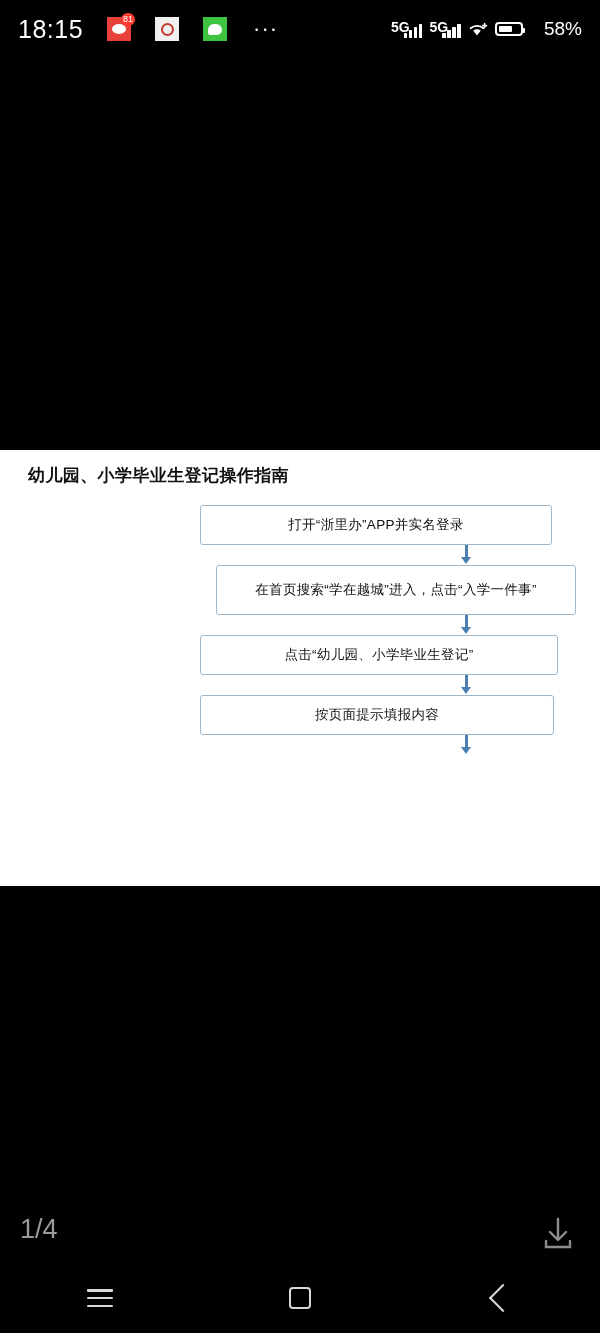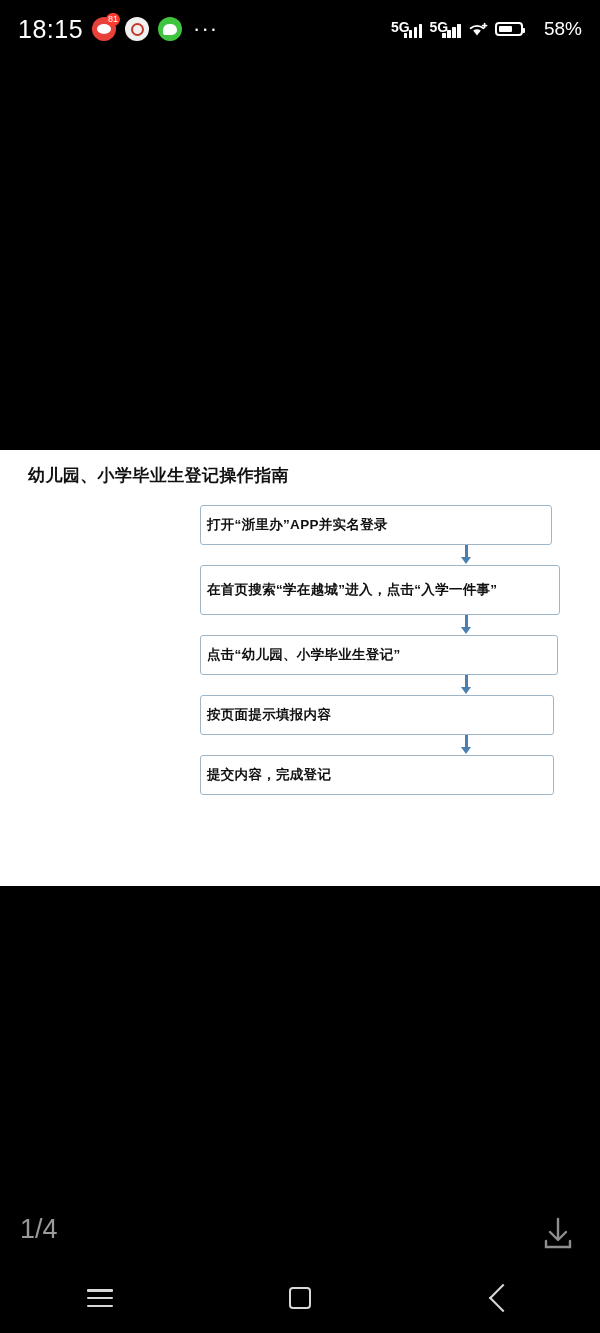--- a/index.html
+++ b/index.html
@@ -25,32 +25,32 @@
     display: flex;
     align-items: center;
     justify-content: space-between;
     padding: 0 18px;
     box-sizing: border-box;
     background: #000;
   }
   .sb-left {
     display: flex;
     align-items: center;
-    gap: 9px;
+    gap: 24px;
   }
   .sb-time {
     font-size: 25px;
     font-weight: 500;
     letter-spacing: 0.5px;
     color: #fff;
   }
   .app-icon {
     width: 24px;
     height: 24px;
-    border-radius: 12px;
+    border-radius: 0;
     display: flex;
     align-items: center;
     justify-content: center;
     position: relative;
     font-size: 11px;
     color: #fff;
   }
   .app-icon.weibo { background: #e8413a; }
   .app-icon.weibo::before {
     content: "";
@@ -186,29 +186,29 @@
   .flow {
     position: absolute;
     top: 55px;
     left: 200px;
     width: 360px;
   }
   .flow-box {
     border: 1px solid #9fb6c9;
     border-radius: 3px;
     background: #fff;
+    text-align: center;
     font-size: 13.5px;
     color: #111;
     padding: 10px 6px;
     box-sizing: border-box;
     letter-spacing: 0.3px;
-    font-weight: bold;
   }
   .flow-box.w1 { width: 352px; }
-  .flow-box.w2 { width: 360px; padding: 15px 6px; }
+  .flow-box.w2 { width: 360px; padding: 15px 6px; margin-left: 16px; }
   .flow-box.w3 { width: 358px; }
   .flow-box.w4 { width: 354px; }
   .flow-box.w5 { width: 354px; }
   .arrow {
     width: 100%;
     display: flex;
     justify-content: center;
     align-items: center;
     height: 20px;
   }
@@ -368,21 +368,20 @@
           <span class="head"></span>
         </span>
     </div>
     <div class="flow-box w4">按页面提示填报内容</div>
     <div class="arrow">
       <span class="arrow-wrap">
           <span class="stem"></span>
           <span class="head"></span>
         </span>
     </div>
-    <div class="flow-box w5">提交内容，完成登记</div>
   </div>
 </div>
 
 <div class="pager">1/4</div>
 <div class="download-btn">
   <svg width="40" height="40" viewBox="0 0 40 40">
     <path d="M20 6 L20 26 M12 19 L20 27 L28 19" stroke="#e6e6e6" stroke-width="2.4" fill="none" stroke-linecap="round" stroke-linejoin="round"></path>
     <path d="M8 28 L8 34 L32 34 L32 28" stroke="#e6e6e6" stroke-width="2.4" fill="none" stroke-linecap="round"></path>
   </svg>
 </div>

